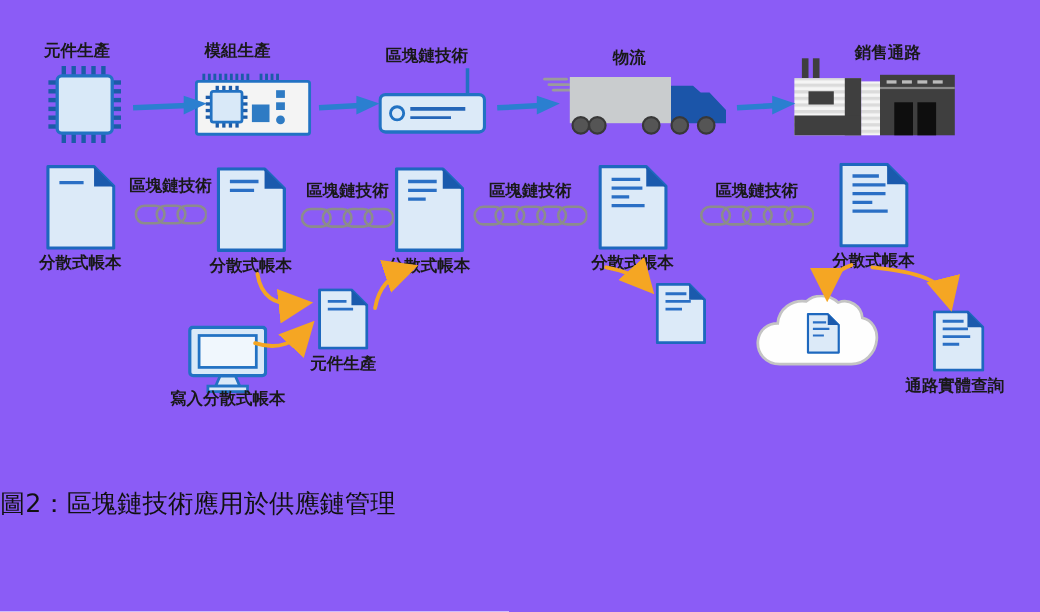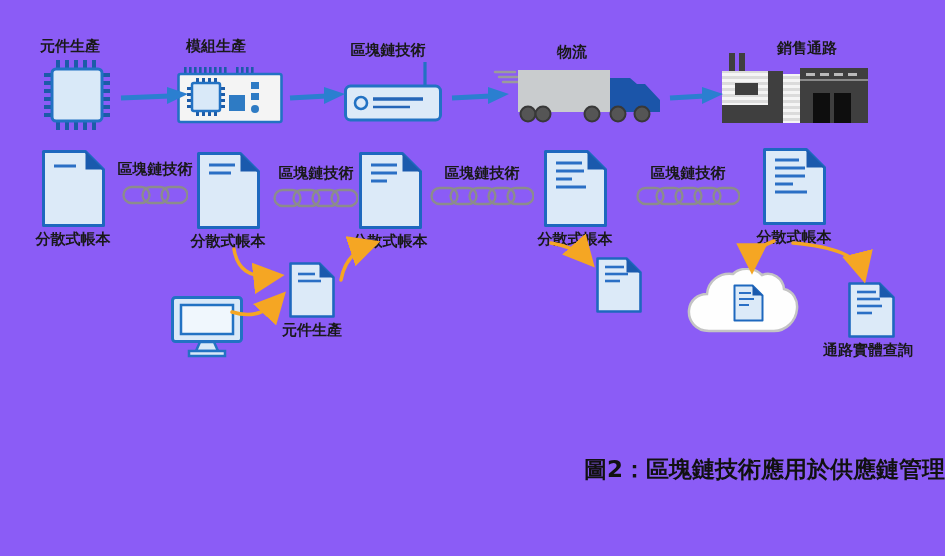--- a/index.html
+++ b/index.html
@@ -1,22 +1,22 @@
 <!DOCTYPE html>
 <html><head>
 <meta charset="utf-8">
 <style>
   html,body{margin:0;padding:0;background:#fff;}
   .canvas{position:relative;width:945px;height:556px;background:#8b5cf6;overflow:hidden;
           font-family:"DejaVu Sans","Liberation Sans",sans-serif;}
   .abs{position:absolute;}
   .lbl{position:absolute;font-weight:700;font-size:15px;color:#191919;text-align:center;
        line-height:1.15;white-space:nowrap;}
-  .caption{position:absolute;left:0;right:0;top:454px;text-align:right;
-           font-size:23px;font-weight:700;color:#111;}
+  .caption{position:absolute;left:0;right:0;top:442px;text-align:left;
+           font-size:23px;font-weight:400;color:#111;}
   svg{display:block;}
   .overlay{position:absolute;left:0;top:0;pointer-events:none;}
 </style>
 </head>
 <body>
 
 <div class="canvas">
 
   <div class="lbl" style="left:20px;top:38px;width:100px">元件生產</div>
   <span class="abs" style="left:42px;top:58px">
@@ -251,20 +251,21 @@
   <div class="lbl" style="left:744px;top:229px;width:100px">分散式帳本</div>
 
   <span class="abs" style="left:171px;top:296px">
     <svg width="72" height="62" viewBox="0 0 72 62">
       <rect x="1.5" y="1.5" width="69" height="44" rx="3" fill="#D9E9F8" stroke="#2272C3" stroke-width="3"></rect>
       <rect x="10" y="9" width="52" height="29" fill="#F0F7FD" stroke="#2272C3" stroke-width="2.5"></rect>
       <path d="M29,46 h14 l4,9 h-22 z" fill="#D9E9F8" stroke="#2272C3" stroke-width="2.5"></path>
       <rect x="18" y="55" width="36" height="5" fill="#D9E9F8" stroke="#2272C3" stroke-width="2.5"></rect>
     </svg>
   </span>
+  <div class="lbl" style="left:127px;top:354px;width:160px">寫入分散式帳本</div>
 
   <span class="abs" style="left:289px;top:262px">
       <svg width="46" height="56" viewBox="0 0 46 56">
         <path d="M1.5,1.5 L30.5,1.5 L44.5,15.5 L44.5,54.5 L1.5,54.5 Z" fill="#DCEAF8" stroke="#1E68BE" stroke-width="2.6" stroke-linejoin="round"></path>
         <path d="M30.5,1.5 L44.5,15.5 L30.5,15.5 Z" fill="#1A5AAD"></path>
         <line x1="9" y1="12" x2="26" y2="12" stroke="#2A6FC5" stroke-width="2.6"></line>
         <line x1="9" y1="19" x2="32" y2="19" stroke="#2A6FC5" stroke-width="2.6"></line>
       </svg>
     </span>
   <div class="lbl" style="left:257px;top:322px;width:110px">元件生產</div>

